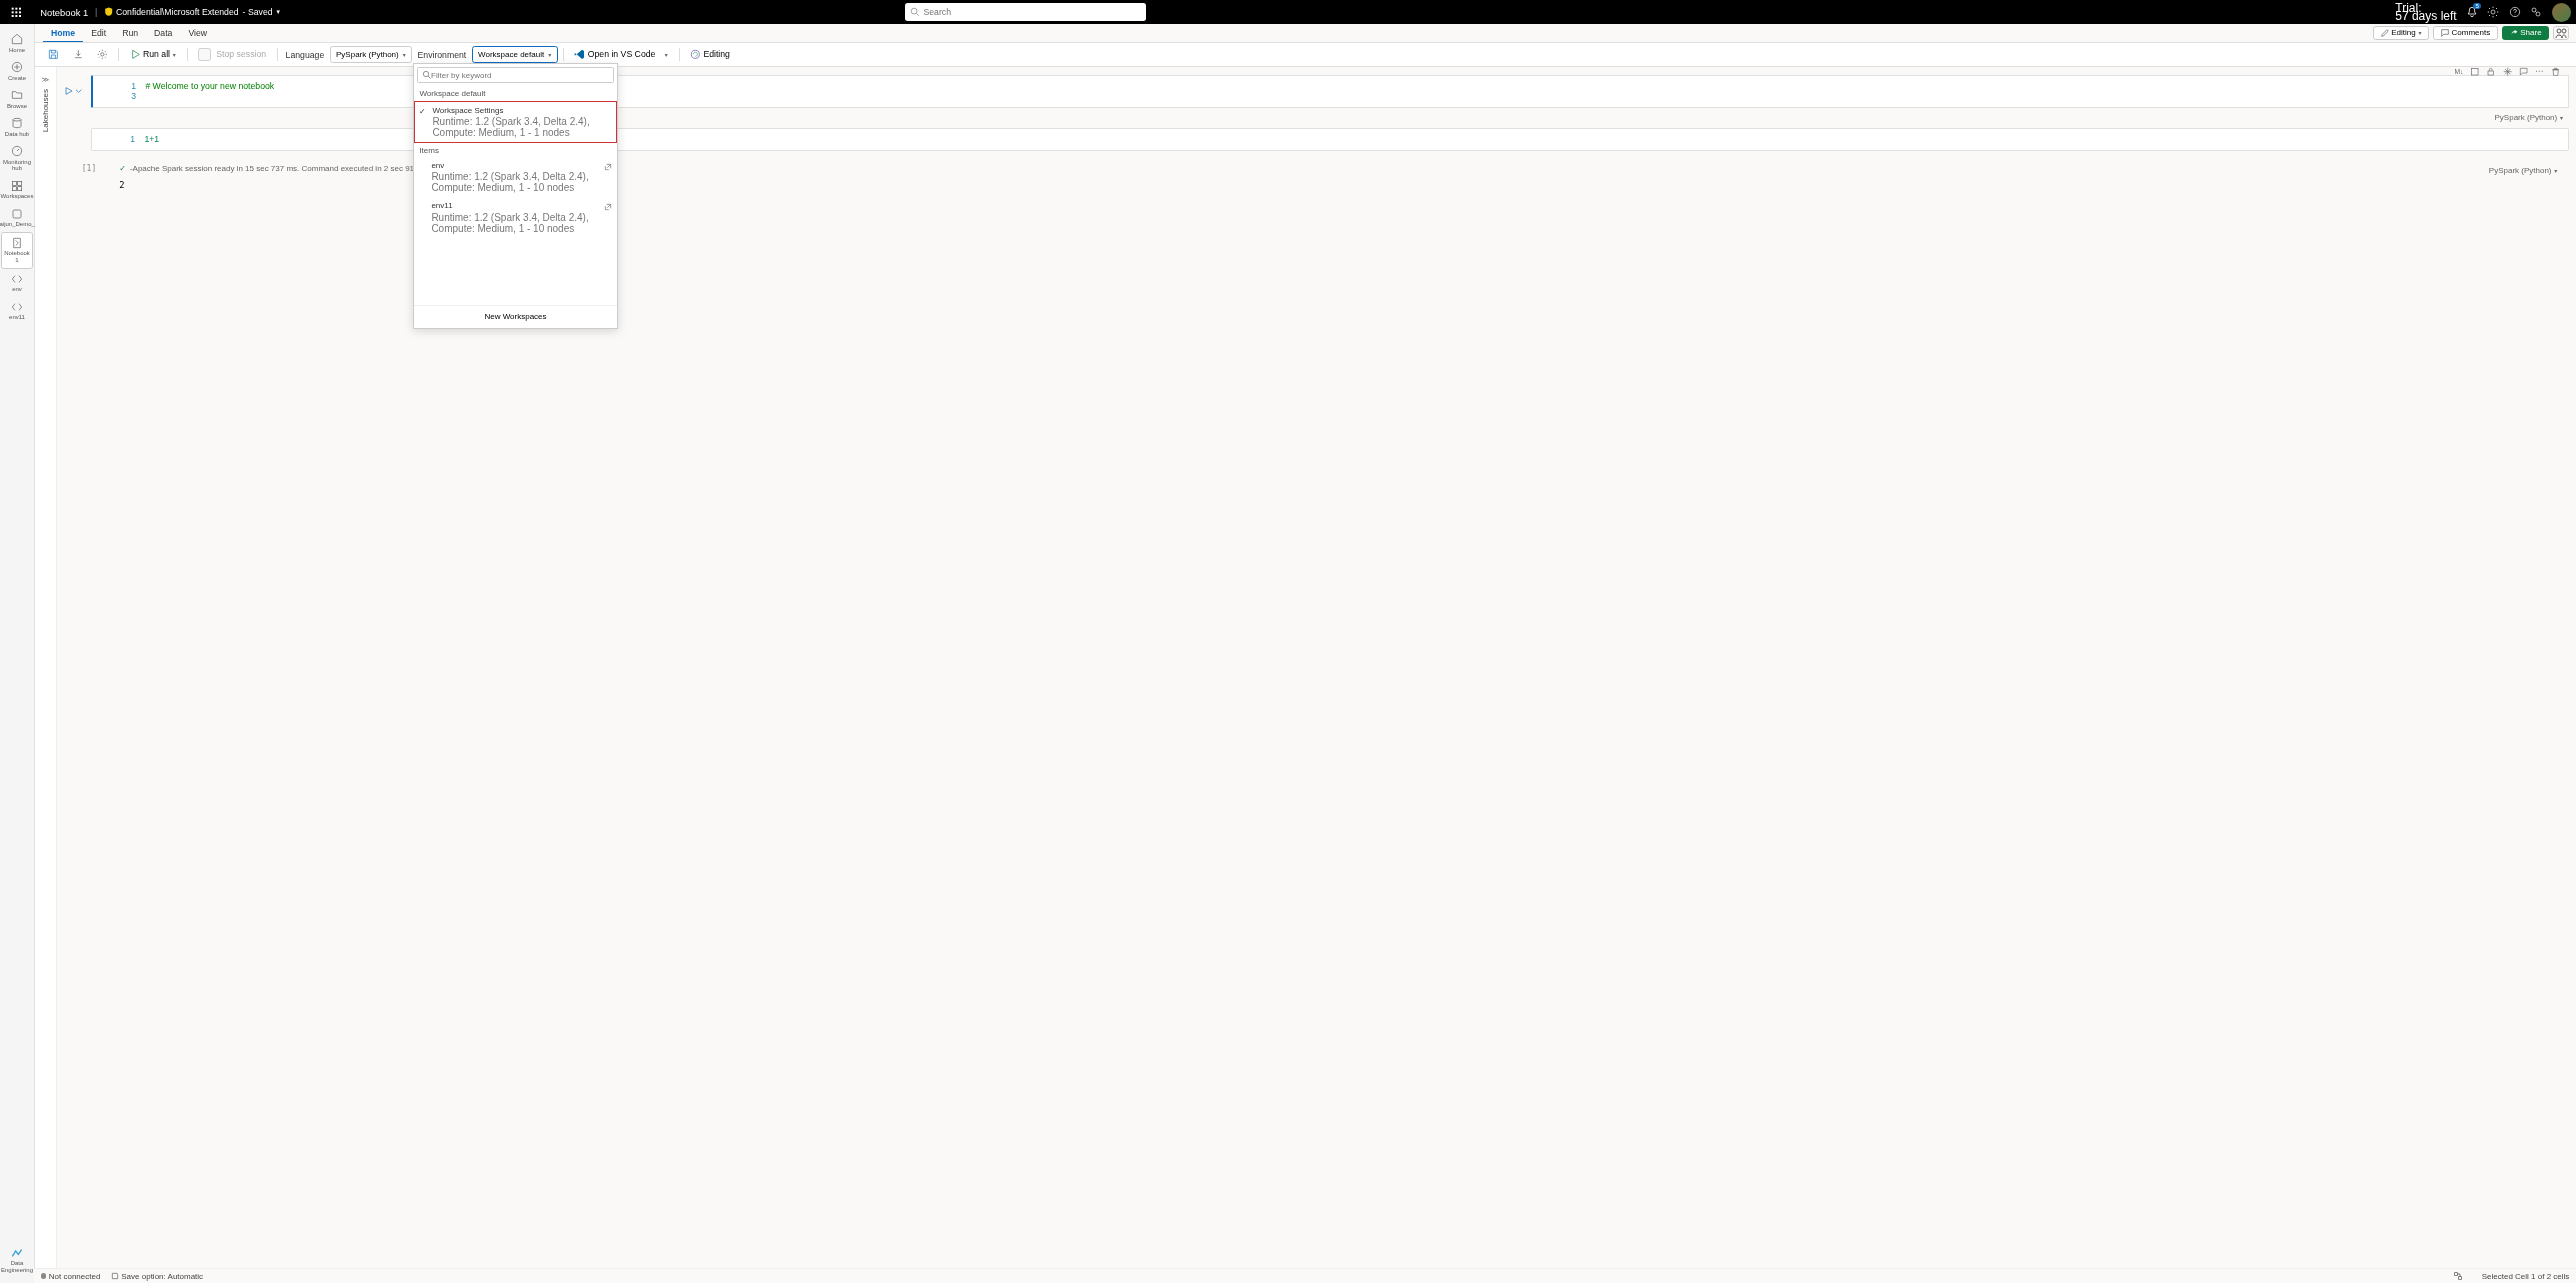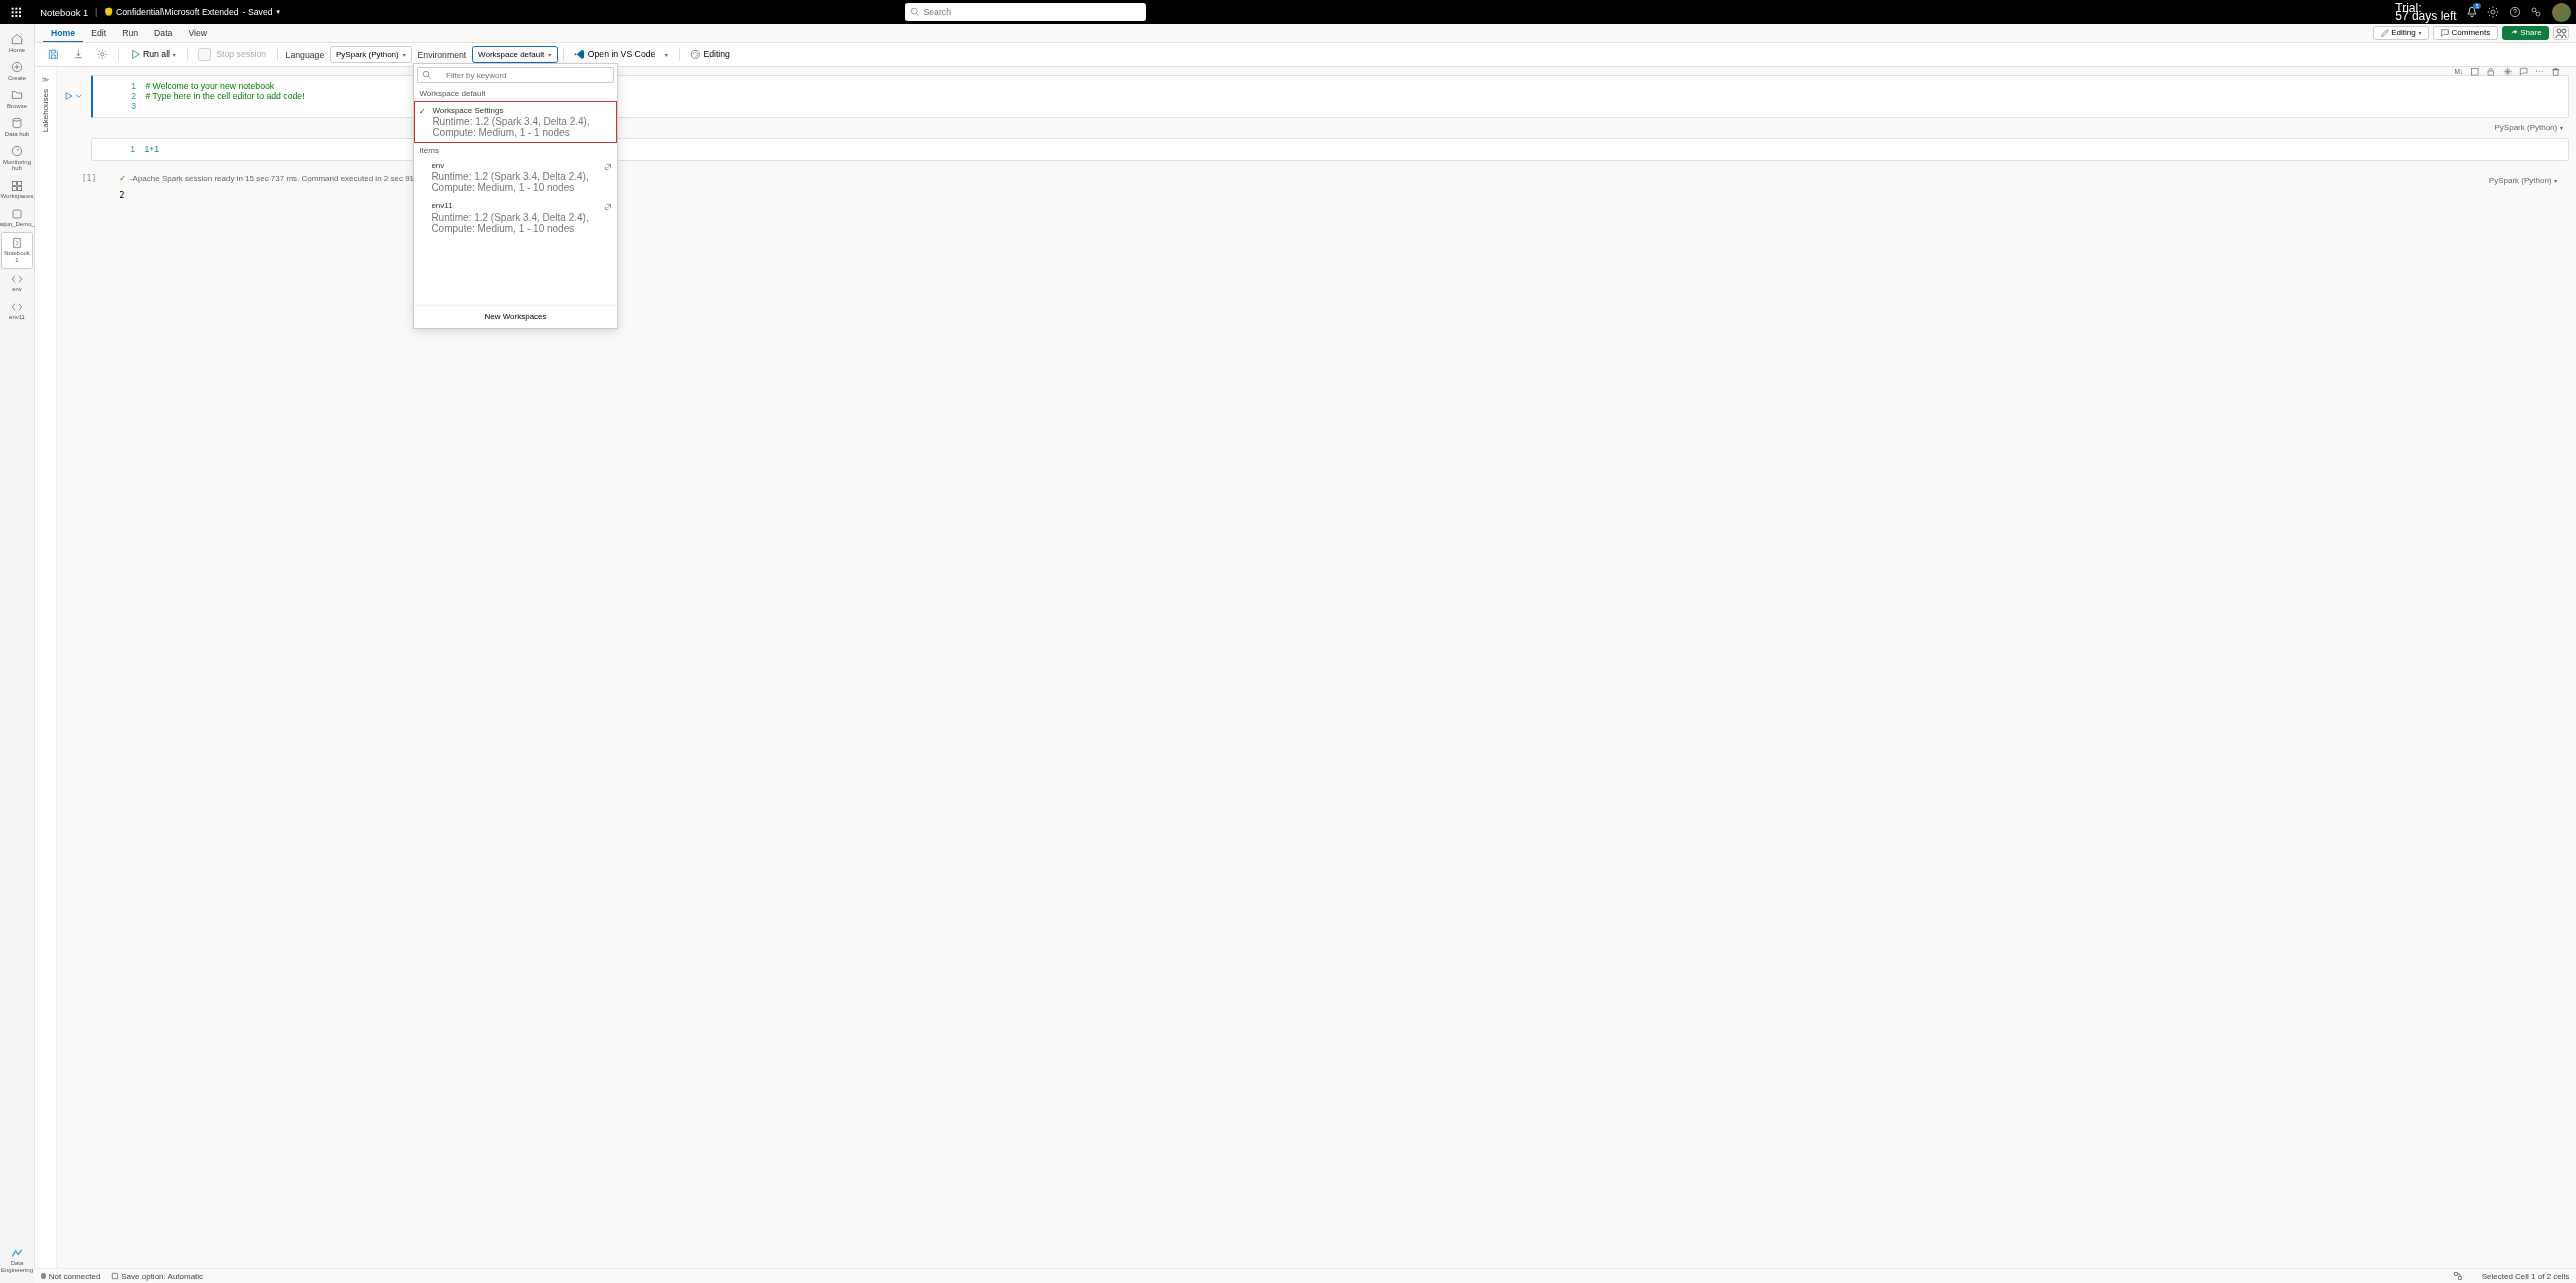--- a/index.html
+++ b/index.html
@@ -75,21 +75,21 @@
 .cell-toolbar .ct-btn { width: 14.8px; height: 14.8px; display: flex; align-items: center; justify-content: center; border-radius: 2px; cursor: pointer; }
 .cell-toolbar svg { width: 9.4px; height: 9.4px; stroke: #666; fill: none; }
 
 .exec-info { margin-left: 32px; display: flex; align-items: flex-start; gap: 4px; font-size: 8px; color: #666; padding: 0 0 2.7px 28px; position: relative; }
 .exec-num { position: absolute; left: -9.4px; font-family: Consolas, monospace; color: #888; }
 .exec-check { color: #107C41; }
 .output { margin-left: 60px; font-family: Consolas, monospace; font-size: 8.7px; padding: 4px 0; }
 
 
 .env-dropdown { position: absolute; top: 63px; left: 413px; width: 205px; background: #fff; border: 0.7px solid #ccc; box-shadow: 0 2.7px 9.4px rgba(0,0,0,.15); z-index: 100; font-size: 8px; }
-.env-search { display: flex; align-items: center; border: 0.7px solid #ccc; margin: 2.7px; border-radius: 1.3px; padding: 2.7px 4px; gap: 15px; }
+.env-search { display: flex; align-items: center; border: 0.7px solid #ccc; margin: 2.7px; border-radius: 1.3px; padding: 2.7px 4px; gap: 0; }
 .env-search svg { width: 9.4px; height: 9.4px; stroke: #666; fill: none; }
 .env-search input { border: none; outline: none; flex: 1; font-size: 8px; }
 .env-section-hdr { padding: 2.7px 5.4px; color: #555; font-size: 8px; }
 .env-item { padding: 4px 5.4px 4px 17.4px; position: relative; cursor: pointer; }
 .env-item.highlighted { border: 0.7px solid #d13438; }
 .env-item .check { position: absolute; left: 4px; top: 5.4px; color: #333; }
 .env-item .ext { position: absolute; right: 5.4px; top: 5.4px; cursor: pointer; }
 .env-item-title { color: #333; }
 .env-item-sub { color: #777; font-size: 10px; margin-top: 1.3px; }
 .env-footer { border-top: 0.7px solid #eee; text-align: center; padding: 6.7px; cursor: pointer; margin-top: 67px; }
@@ -382,21 +382,20 @@
         <div class="ct-btn">
             <span style="color:#666">⋯</span>
           </div>
         <div class="ct-btn">
             <svg viewBox="0 0 14 14">
               <path d="M3 4h8l-1 9H4zM5 2h4v2H5zM2 4h10"></path>
             </svg>
           </div>
       </div>
       <div><span class="linenum">1</span><span class="code-comment"># Welcome to your new notebook</span></div>
-      <div><span class="linenum">2</span><span class="code-comment"># Type here in the cell editor to add code!</span></div>
       <div><span class="linenum">3</span></div>
       <div class="cell-lang">
           <span>PySpark (Python)</span> 
           <span class="chev-s">▾</span>
         </div>
     </div>
 
     <div class="cell" style="margin-top:20px">
       <div><span class="linenum">1</span><span class="code-lit">1+1</span></div>
     </div>

